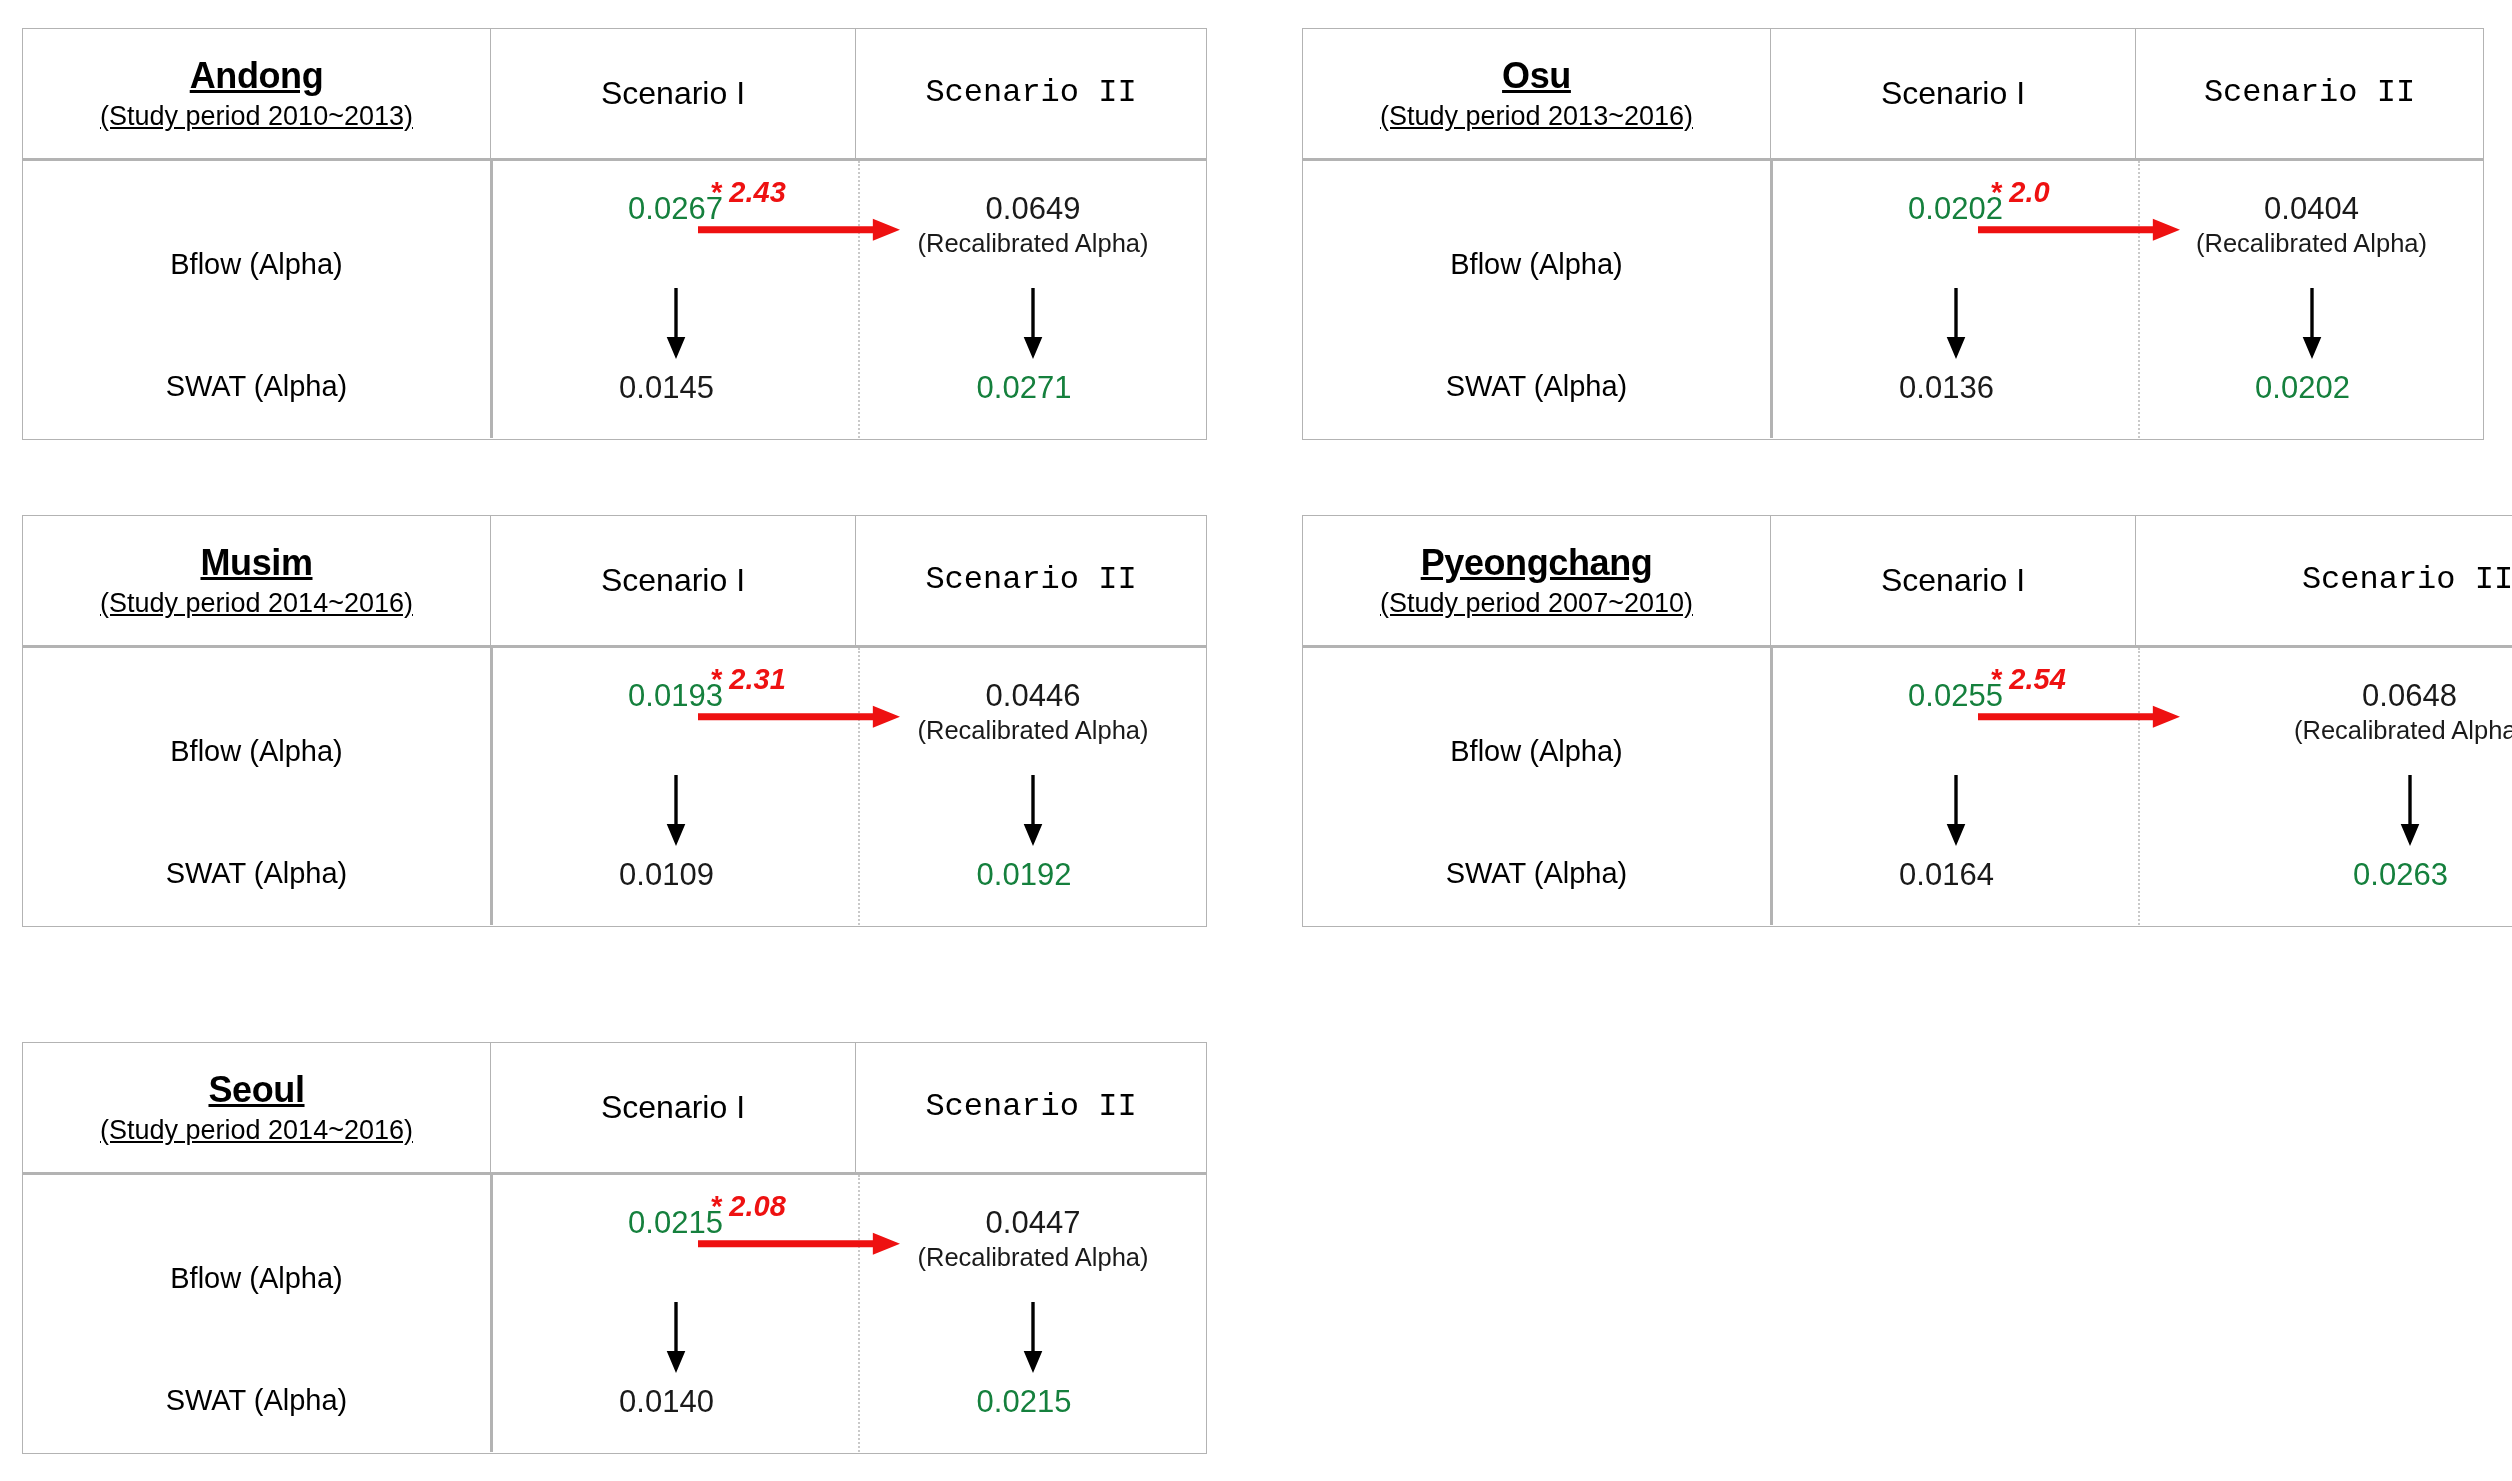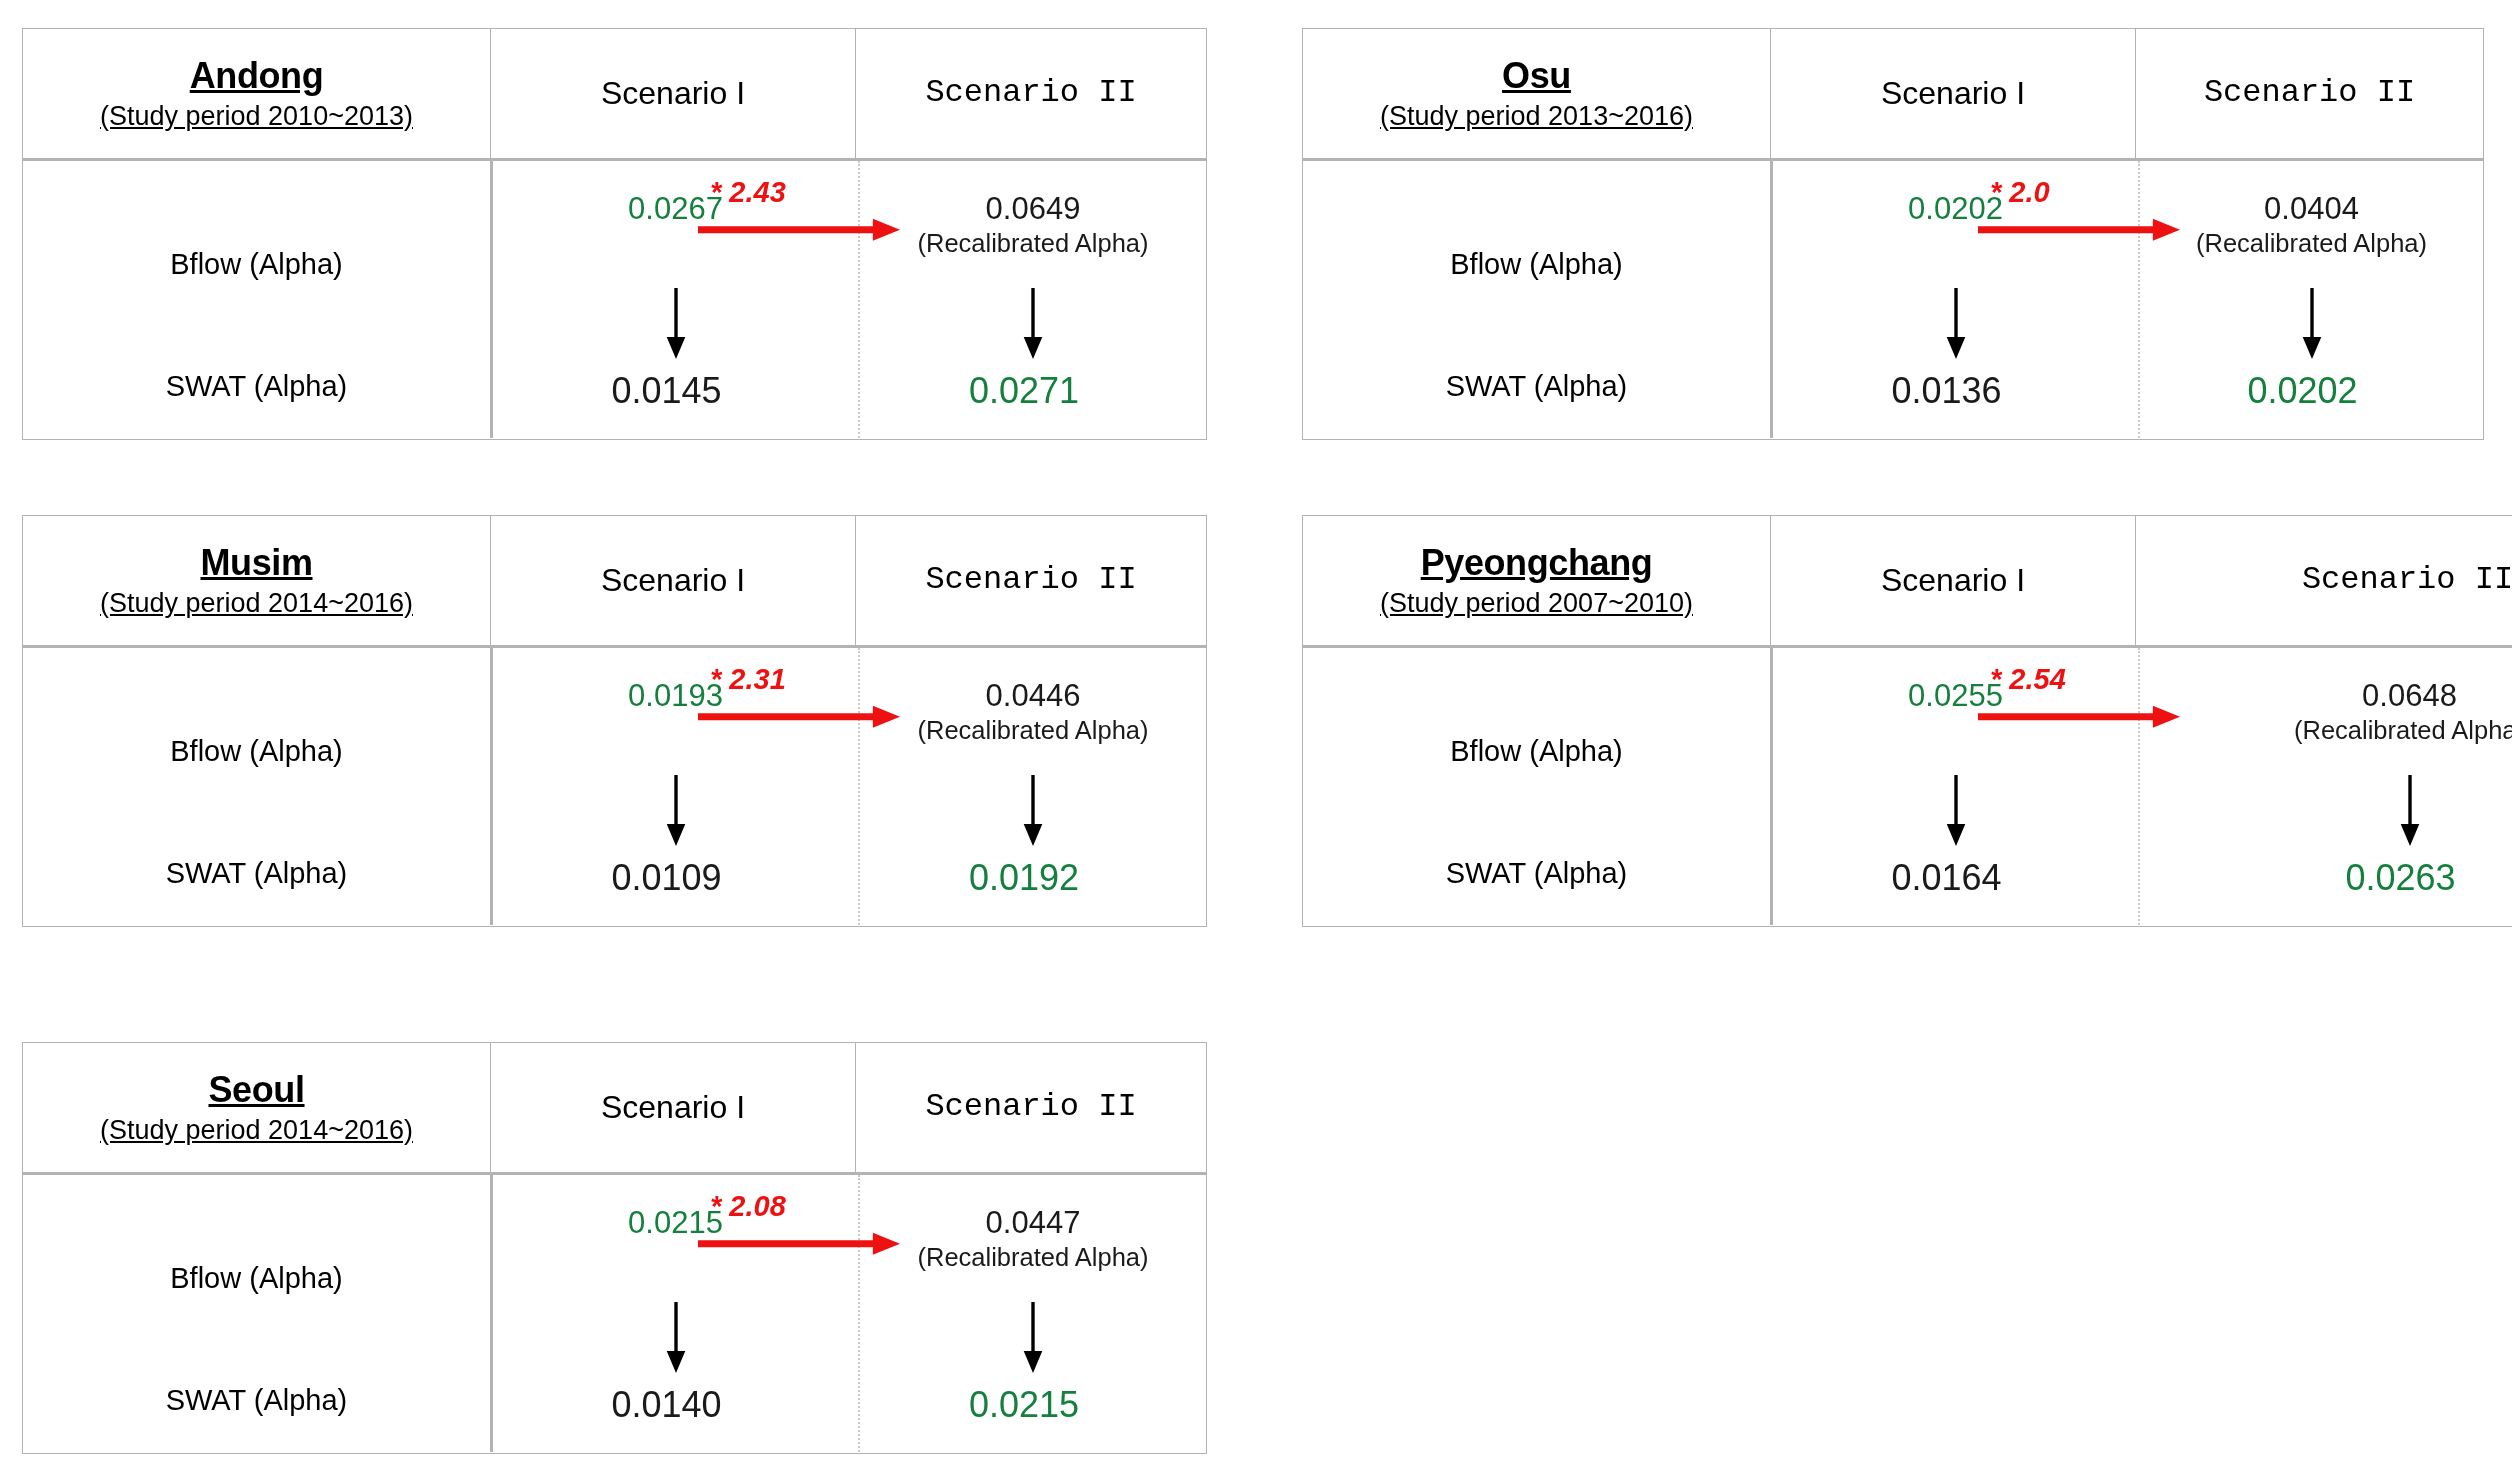--- a/index.html
+++ b/index.html
@@ -119,21 +119,21 @@
     top: 29px;
     text-align: center;
     font-size: 31px;
     line-height: 1.22;
   }
   .val-bottom {
     position: absolute;
     left: 0; right: 18px;
     top: 209px;
     text-align: center;
-    font-size: 36px;
+    font-size: 31px;
   }
   .val-sub {
     display: block;
     font-size: 25.5px;
   }
   .blue { color: #15803d; }
   .black { color: #1a1a1a; }
 
   
   .down-arrow {

